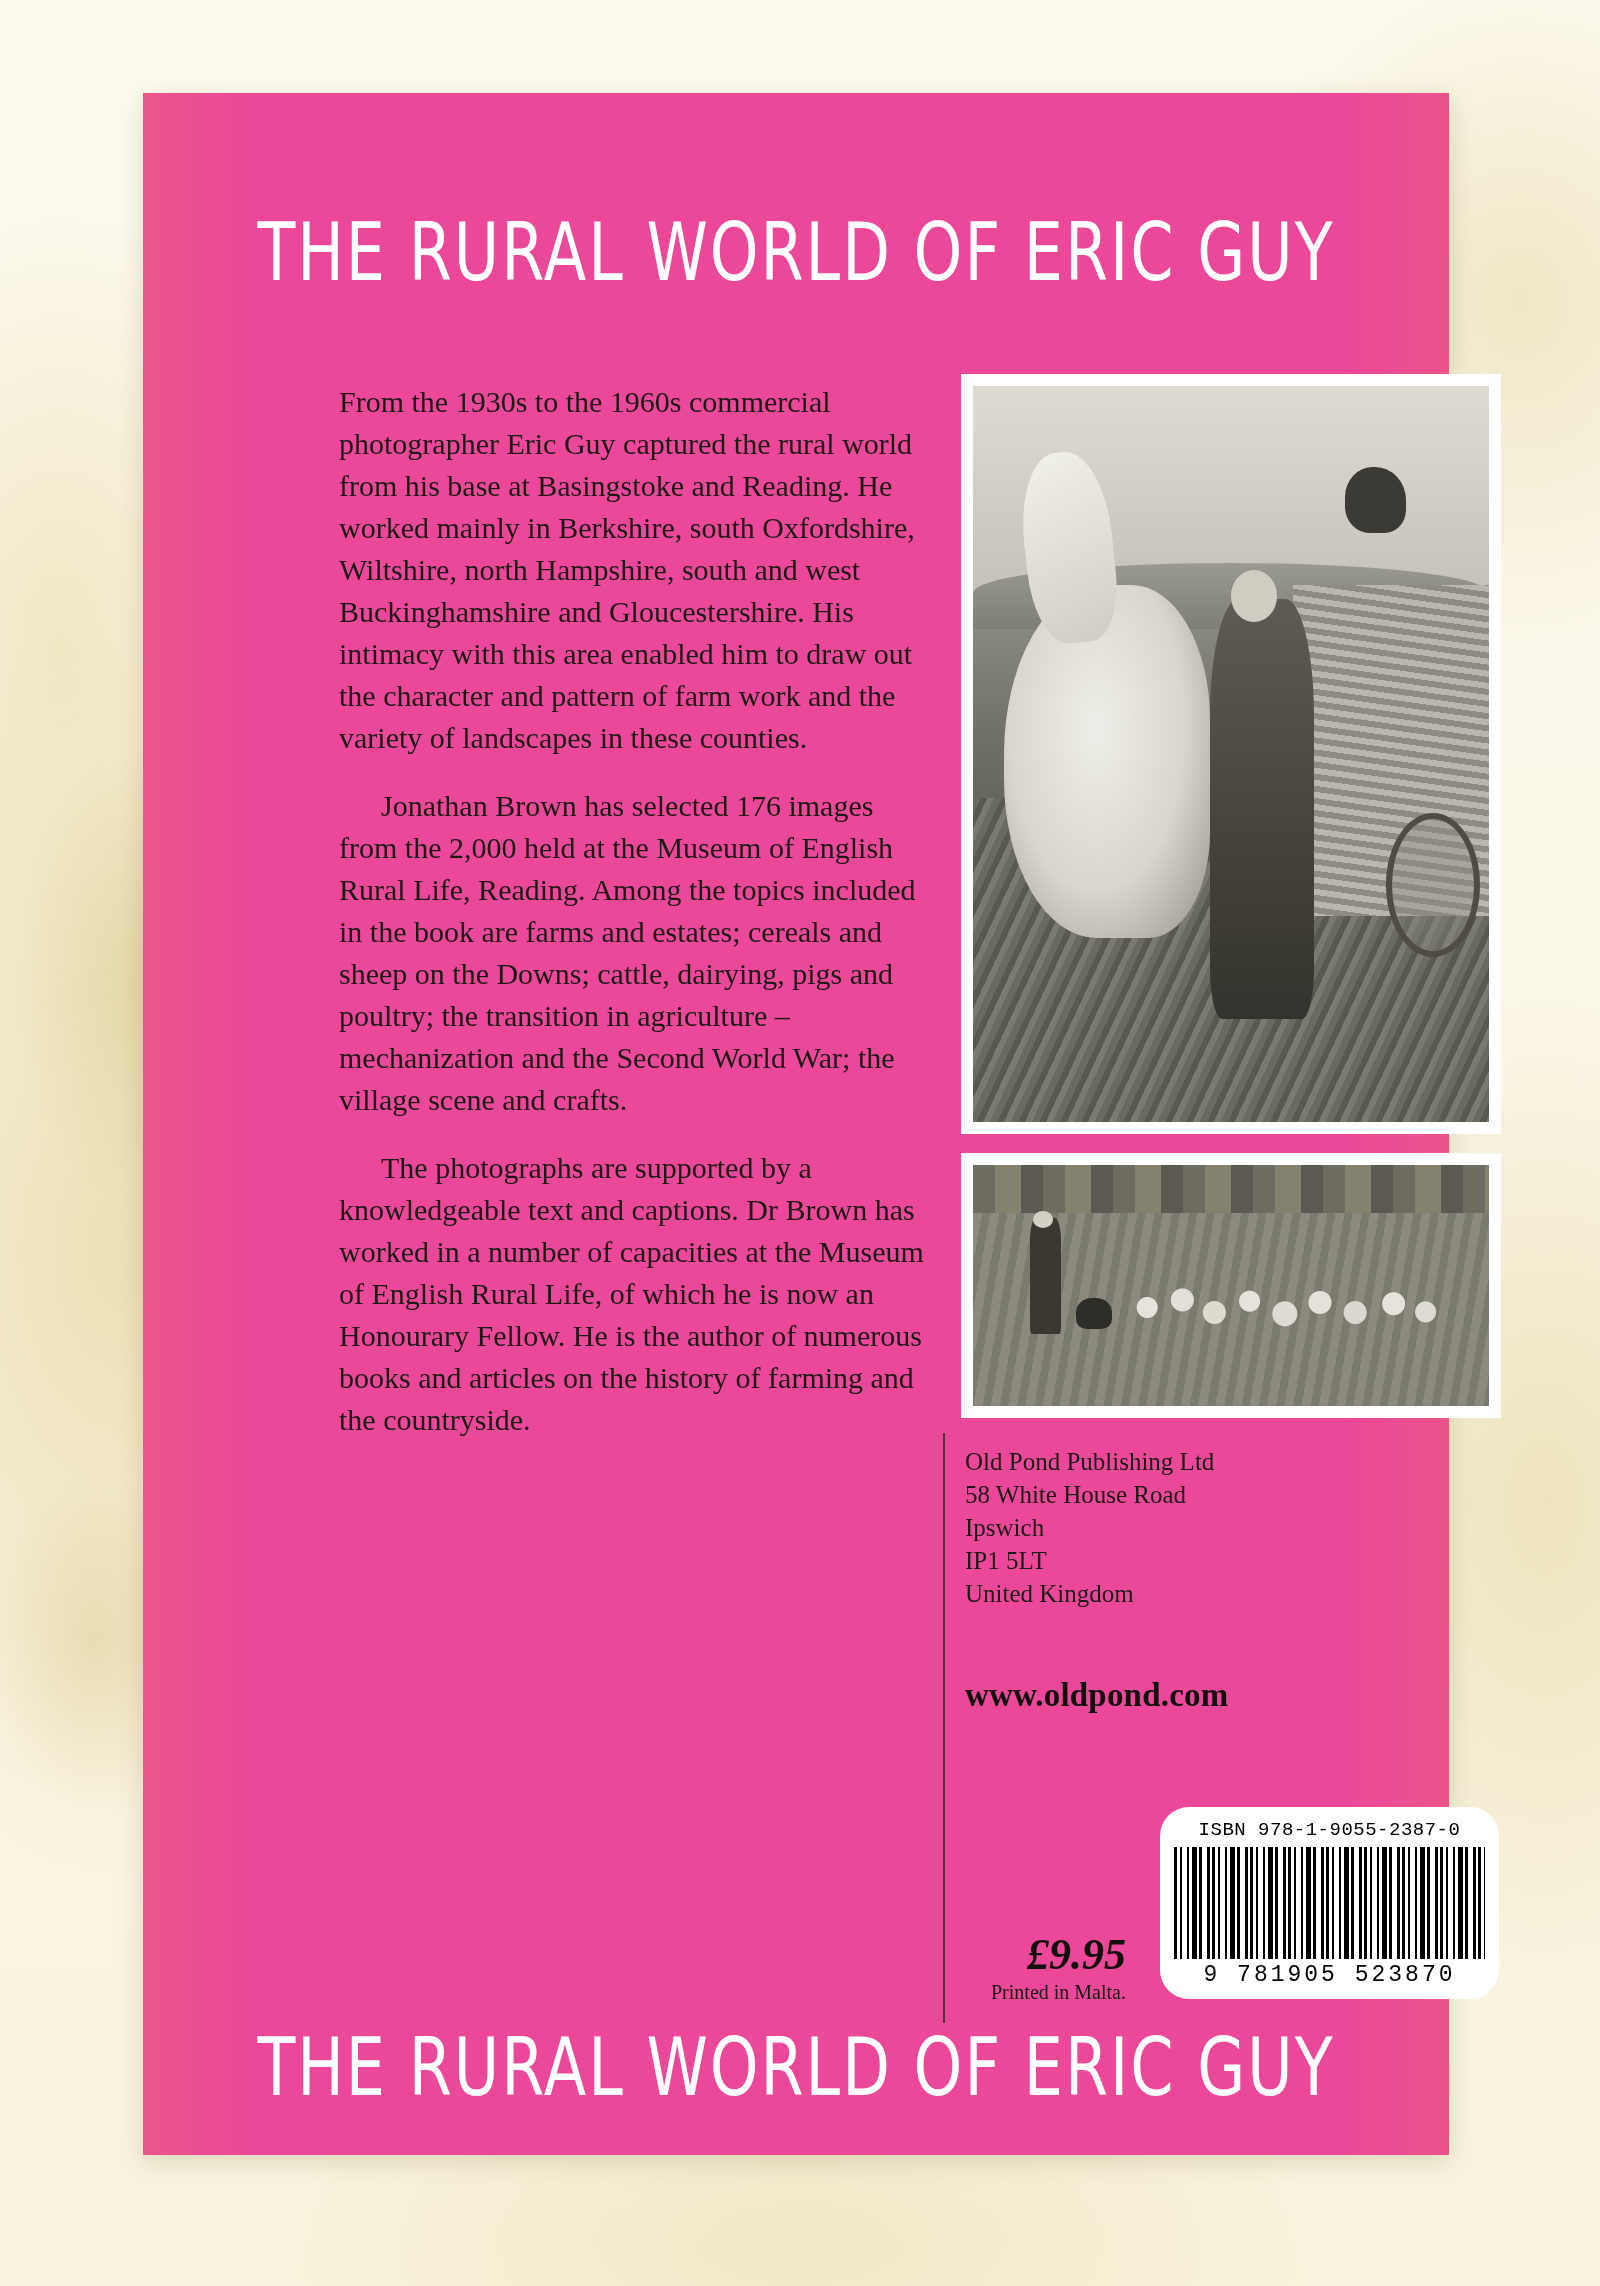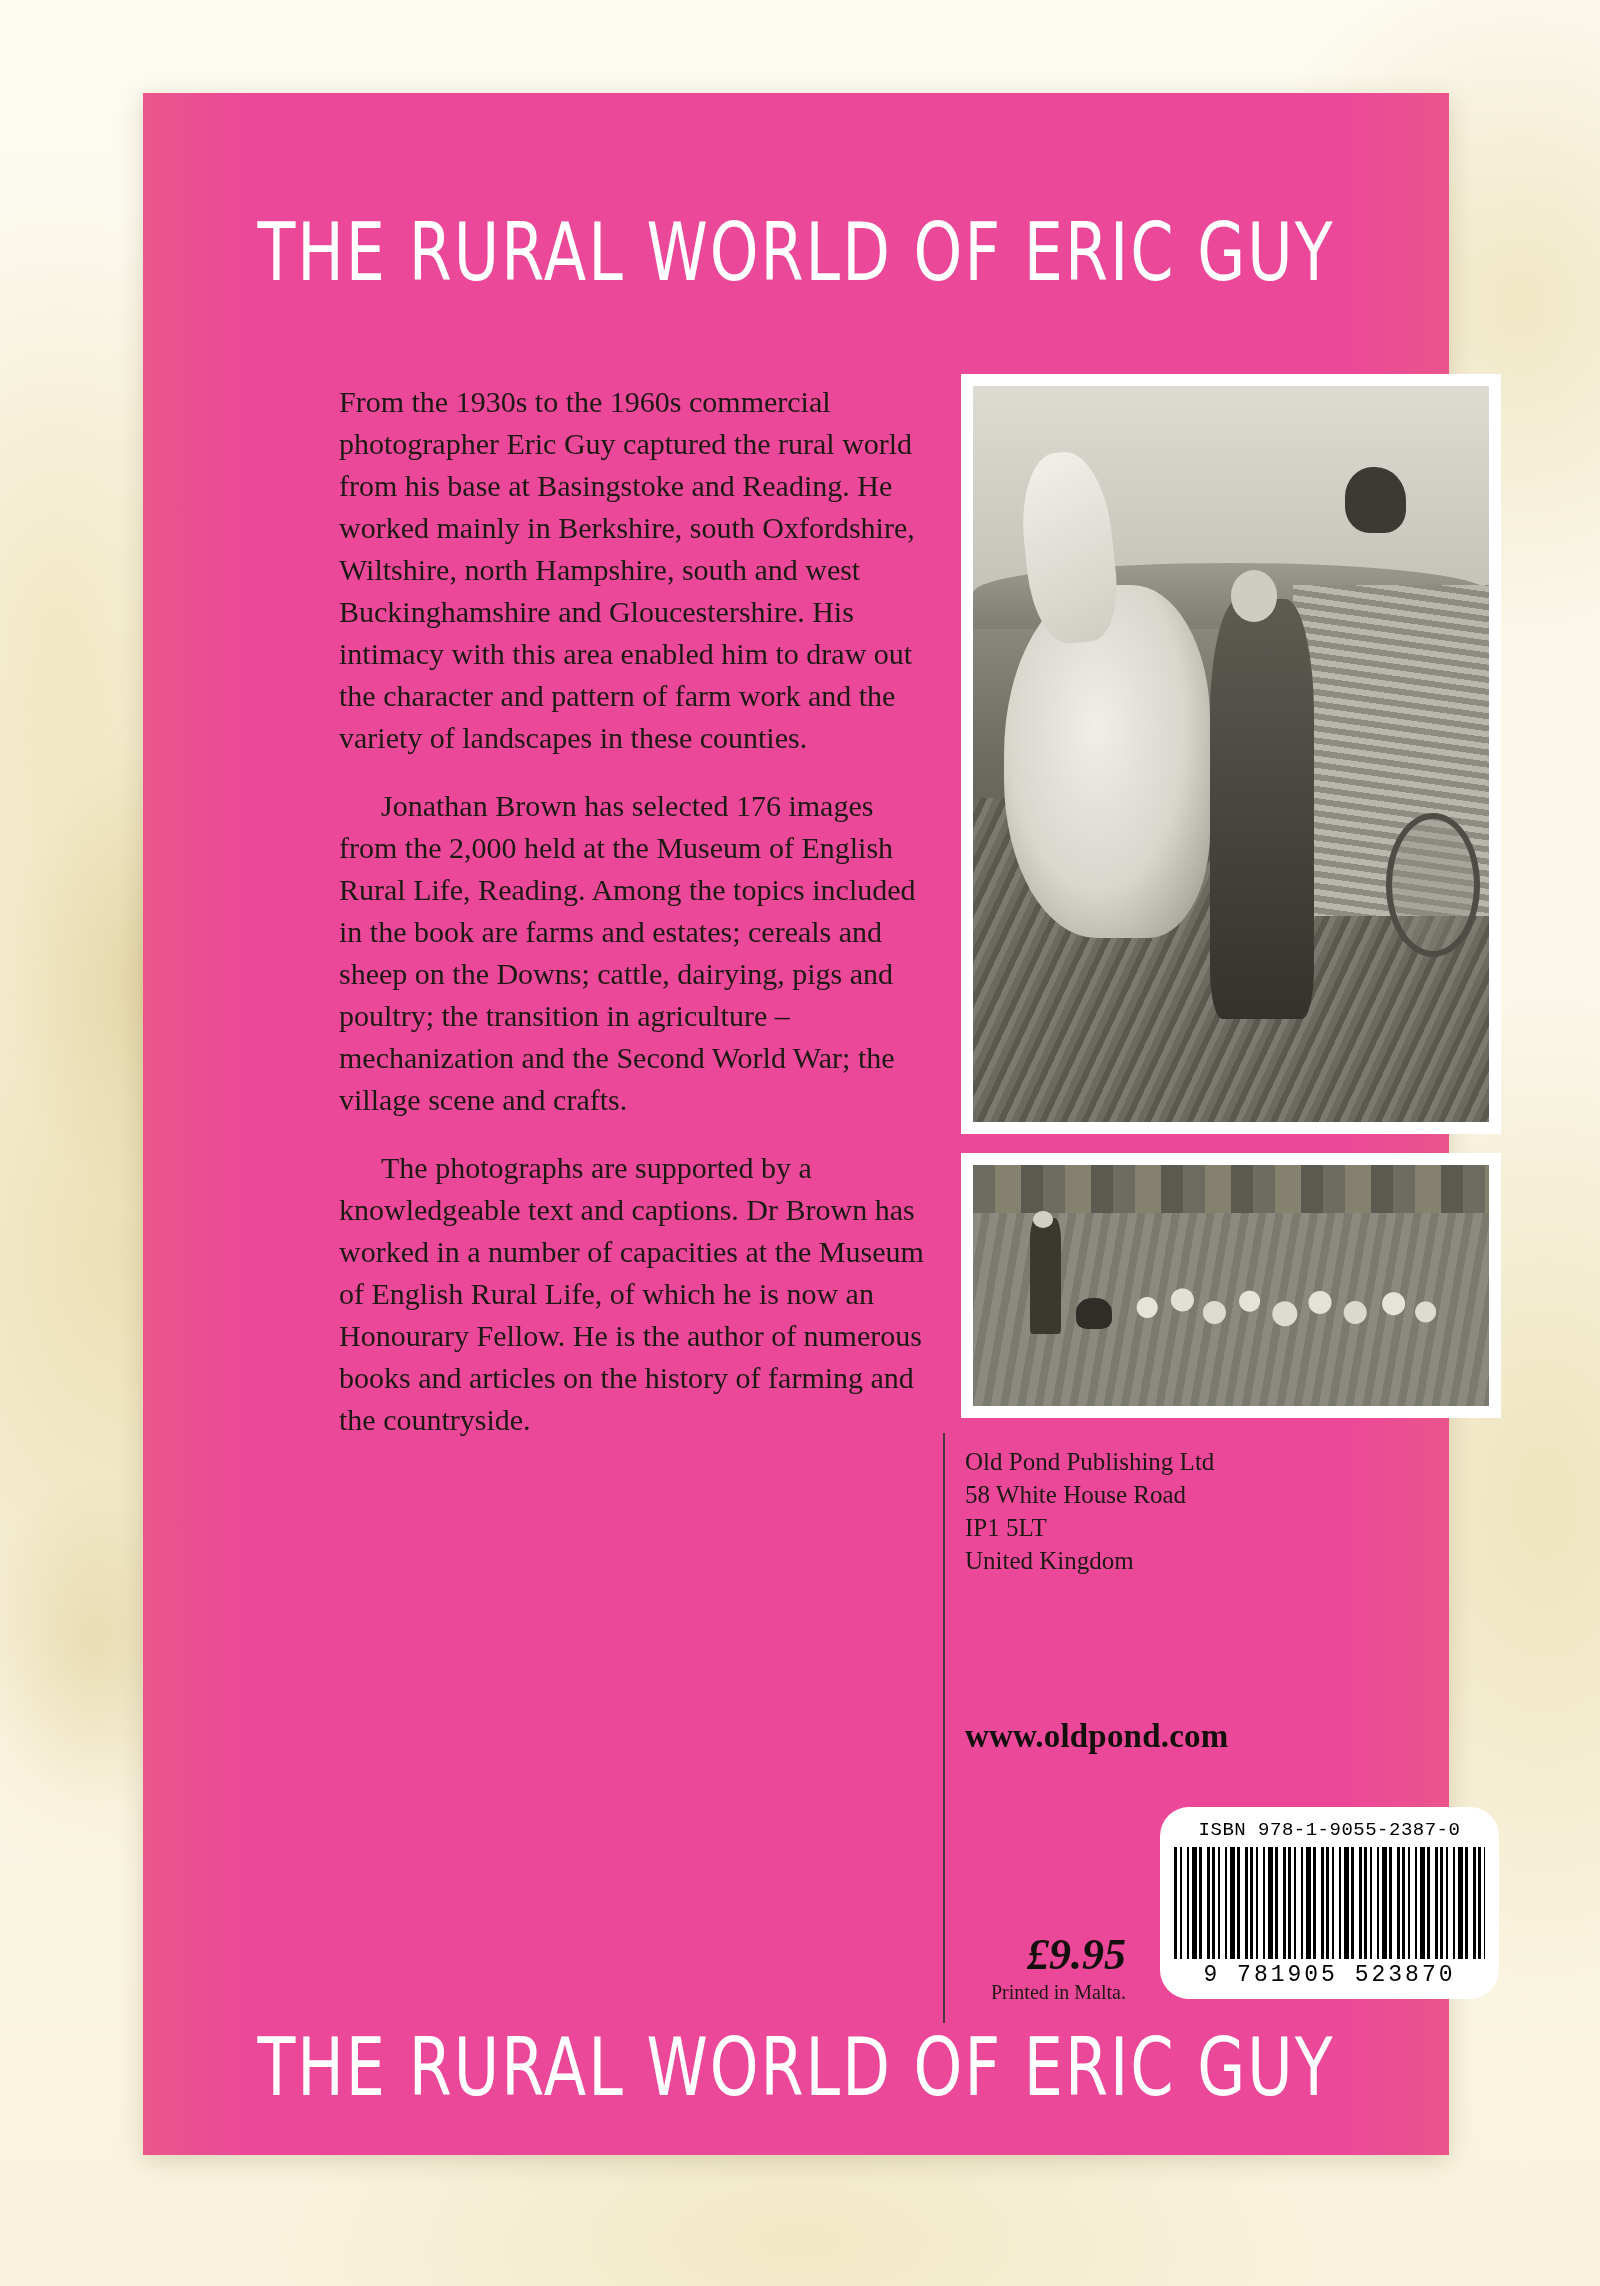--- a/index.html
+++ b/index.html
@@ -187,21 +187,20 @@
   }
   #publisher div { white-space: nowrap; }
   #website {
     position: absolute;
     left: 822px;
     top: 1584px;
     font-size: 33px;
     font-weight: bold;
     color: #13100d;
     letter-spacing: 0.2px;
-    margin-top: 41px;
   }
 
   
   #price {
     position: absolute;
     left: 884px;
     top: 1836px;
     font-size: 44px;
     font-weight: bold;
     color: #13100d;
@@ -290,20 +289,21 @@
       <div class="flock"></div>
       <div class="sheepdog"></div>
       <div class="shepherd"></div>
       <div class="shepherd-head"></div>
     </div>
   </div>
 
   <div id="publisher">
     <div>Old Pond Publishing Ltd</div>
     <div>58 White House Road</div>
+    <div>Ipswich</div>
     <div>IP1 5LT</div>
     <div>United Kingdom</div>
   </div>
 
   <a id="website" href="#" style="text-decoration:none;">www.oldpond.com</a>
 
   <div id="price">£9.95</div>
   <div id="printed-in">Printed in Malta.</div>
 
   <div id="barcode-box">

